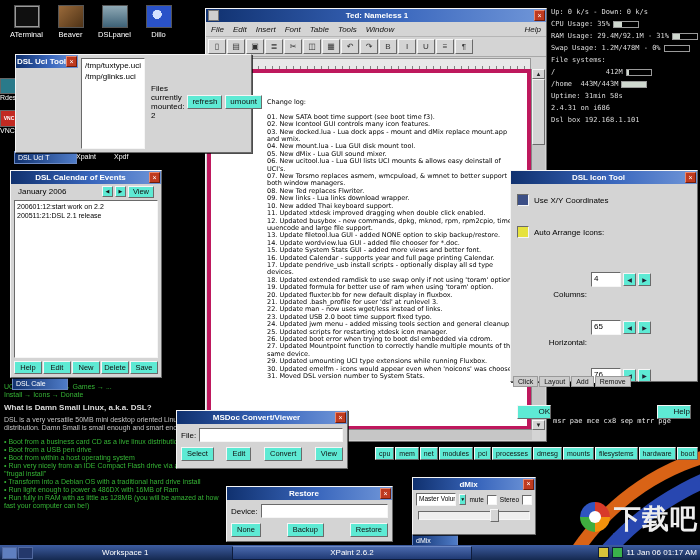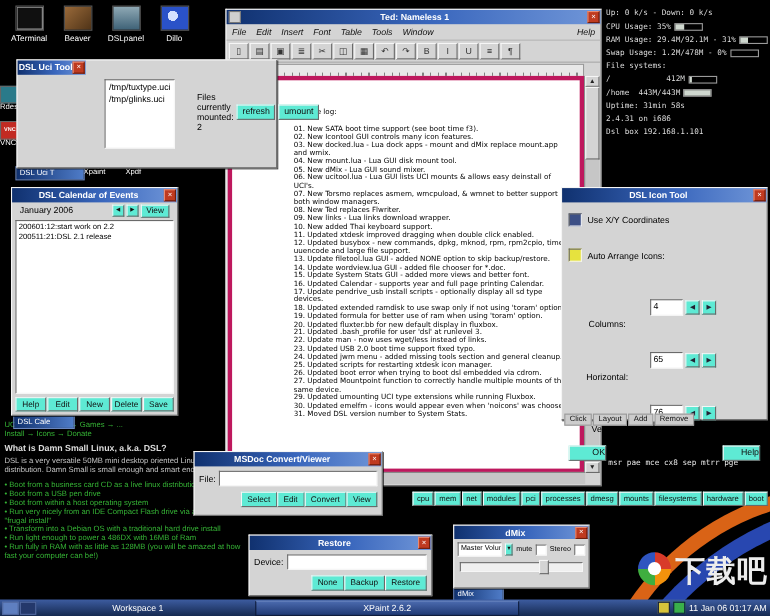--- a/index.html
+++ b/index.html
@@ -83,21 +83,21 @@
   .vscroll{width:13px;background:#c6c6c6;border-left:1px solid #888;position:relative;}
   .sarrow{height:10px;width:100%;font-size:6px;text-align:center;line-height:9px;background:#d4d4d4;
           border:1px solid;border-color:#f6f6f6 #6a6a6a #6a6a6a #f6f6f6;color:#222;padding:0;display:block;}
   .sarrow.down{position:absolute;bottom:0;left:0;}
   .sthumb{position:absolute;top:10px;left:0;right:0;height:64px;background:#d4d4d4;border:1px solid;
           border-color:#f6f6f6 #6a6a6a #6a6a6a #f6f6f6;}
   .hscroll{position:absolute;left:1px;right:14px;bottom:1px;height:10px;background:#c6c6c6;border-top:1px solid #888;}
 
   
   .uci{left:15px;top:54px;width:235px;height:97px;z-index:9;display:flex;flex-direction:row;}
-  .uci-list{flex:1;margin:17px;font-size:8px;line-height:11px;padding:1px 3px;color:#000;}
+  .uci-list{flex:1;margin:3px;font-size:8px;line-height:11px;padding:1px 3px;color:#000;}
   .uci-bottom{display:flex;align-items:center;gap:3px;margin:0 3px 3px;}
   .uci-status{flex:1;font-size:8px;color:#000;}
 
   
   .cal{left:10px;top:170px;width:150px;height:206px;z-index:9;display:flex;flex-direction:column;}
   .cal-nav{display:flex;align-items:center;gap:2px;padding:2px 7px;}
   .cal-month{font-size:8px;flex:1;color:#000;}
   .cal-arrow{width:11px;height:11px;font-size:5px;line-height:9px;text-align:center;padding:0;}
   .cal-view{font-size:7.5px;padding:1px 4px;}
   .cal-list{flex:1;margin:0 3px;font-size:7px;line-height:9px;padding:1px 2px;color:#000;}
@@ -105,35 +105,35 @@
   .cal-buttons .btn{flex:1;font-size:7.5px;padding:2px 0;text-align:center;}
 
   
   .icontool{left:510px;top:170px;width:186px;height:210px;z-index:9;}
   .it-body{position:relative;height:195px;padding:0 6px;}
   .checkrow{display:flex;align-items:center;gap:5px;font-size:8px;color:#000;}
   .checkbox{width:10px;height:10px;border:1px solid;border-color:#6a6a6a #f6f6f6 #f6f6f6 #6a6a6a;flex:0 0 auto;}
   .cb-dark{background:#3c4f86;}
   .cb-yellow{background:#e6e23e;}
   .spinrow{display:flex;align-items:center;margin-top:9px;}
-  .spinlabel{width:70px;text-align:center;font-size:8px;margin-right:4px;color:#000;margin-top:30px;}
+  .spinlabel{width:70px;text-align:right;font-size:8px;margin-right:4px;color:#000;margin-top:30px;}
   .spinval{width:26px;height:13px;font-size:8px;line-height:12px;padding-left:2px;color:#000;}
   .spinbtn{width:13px;height:13px;font-size:6px;line-height:10px;text-align:center;padding:0;margin-left:2px;color:#223;}
   .okrow{display:flex;justify-content:space-between;margin-top:10px;}
   .okrow .btn{width:34px;text-align:right;padding:2px 0;}
   .tabrow{position:absolute;left:2px;bottom:2px;display:flex;gap:1px;}
   .tab{font-size:7px;padding:1px 4px;background:#cccccc;border:1px solid #999;color:#111;}
 
   
   .msdoc{left:176px;top:410px;width:170px;height:57px;z-index:8;}
   .ftool{left:226px;top:486px;width:165px;height:54px;z-index:8;}
   .form-row{display:flex;align-items:center;gap:3px;margin:4px 4px 0;}
   .form-label{font-size:8px;color:#000;}
   .text-input{flex:1;height:12px;}
-  .form-buttons{display:flex;justify-content:flex-end;margin:5px 4px 0;}
+  .form-buttons{display:flex;justify-content:space-between;margin:5px 4px 0;}
   .form-buttons .btn{font-size:7.5px;padding:2px 5px;}
 
   
   .dmix{left:412px;top:477px;width:122px;height:56px;z-index:8;}
   .dmix .titlebar{height:12px;}
   .dmix-row{display:flex;align-items:center;gap:3px;margin:3px 3px 0;font-size:6.5px;color:#000;}
   .dmix-sel{width:52px;height:11px;font-size:6.5px;line-height:10px;padding-left:2px;white-space:nowrap;overflow:hidden;}
   .dmix-dd{width:10px;height:11px;font-size:5px;line-height:9px;text-align:center;padding:0;}
   .mini-check{width:8px;height:8px;flex:0 0 auto;}
   .slider{margin:5px 5px 0;height:7px;position:relative;background:#efefef;border:1px solid;

